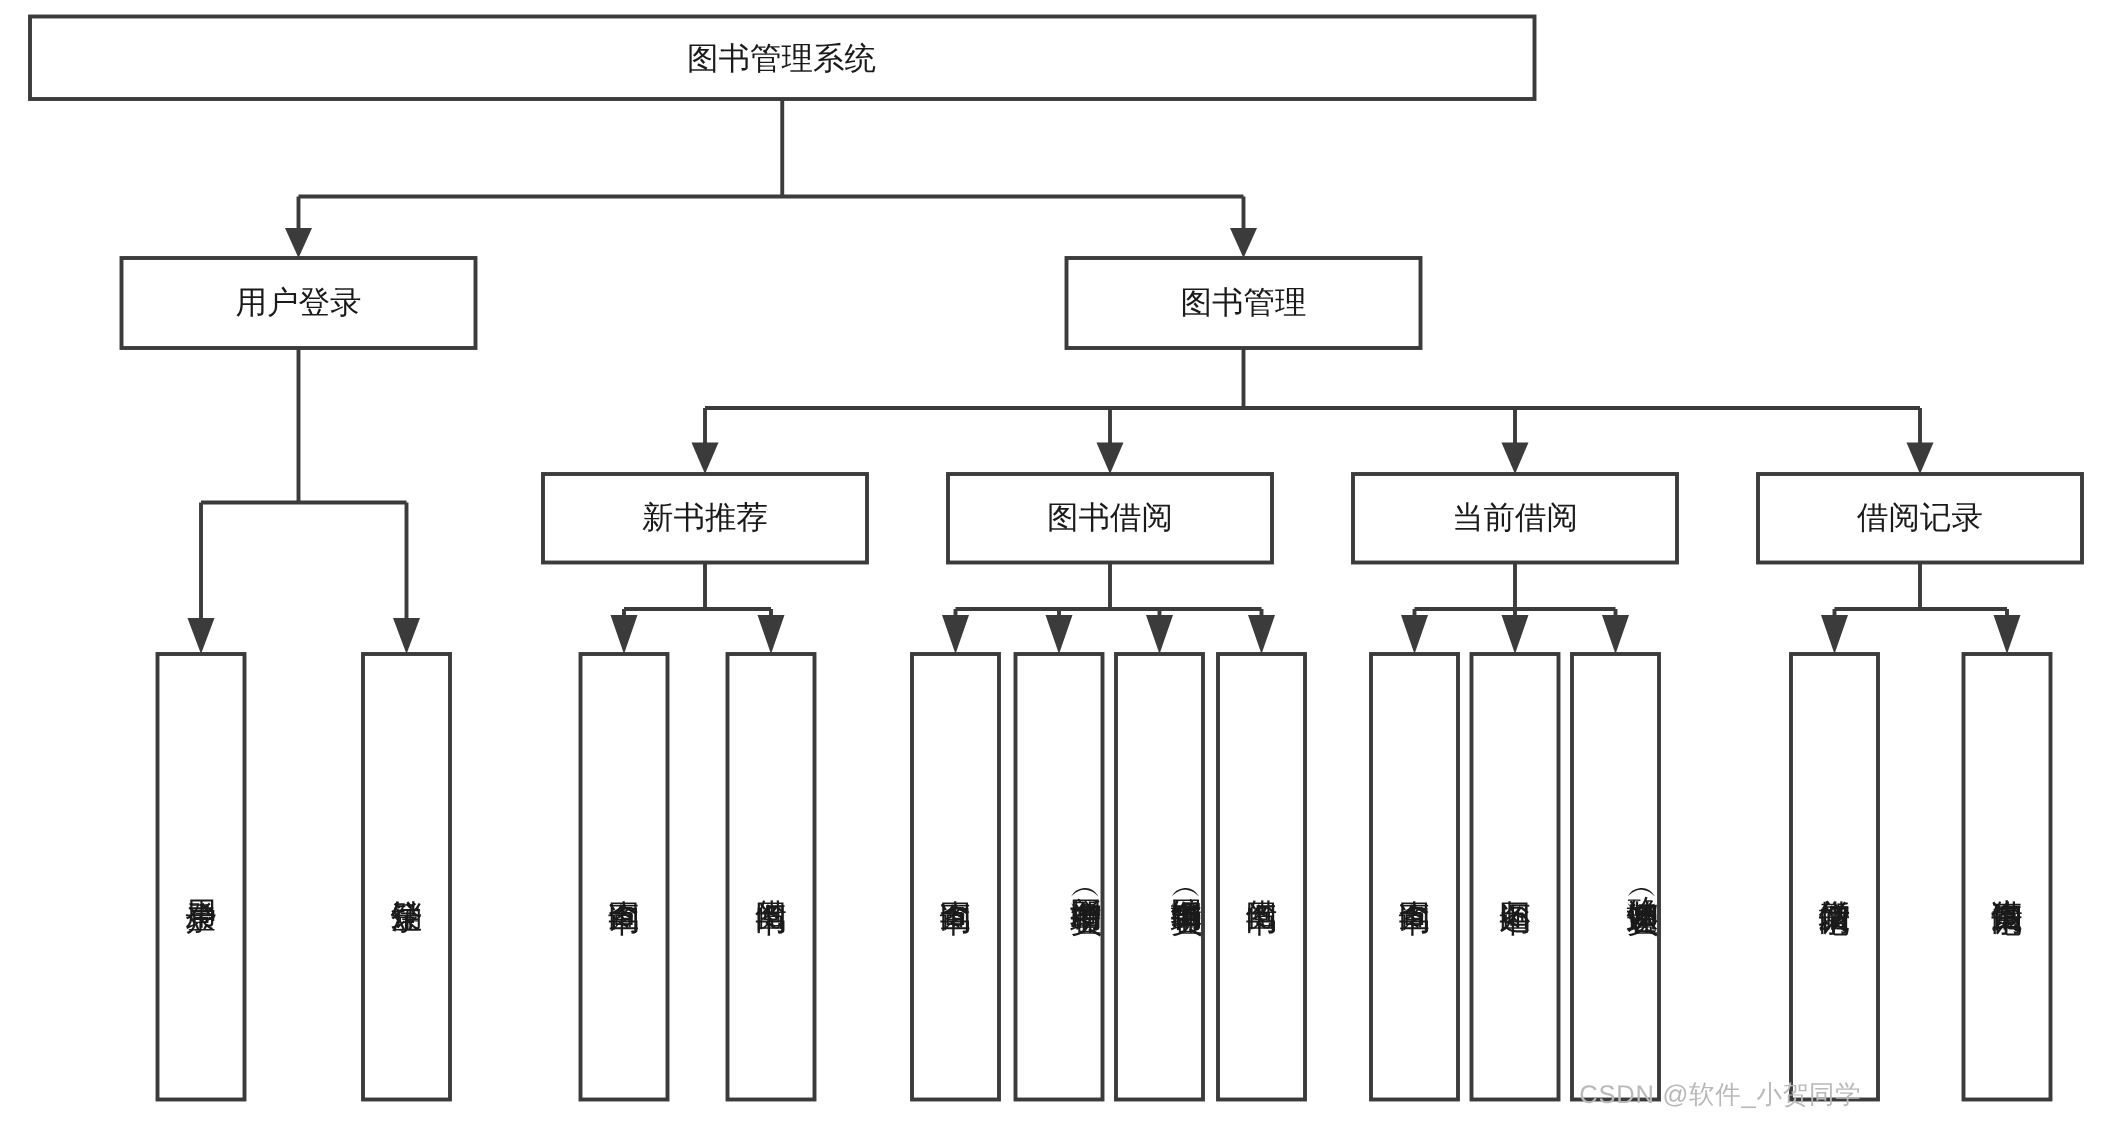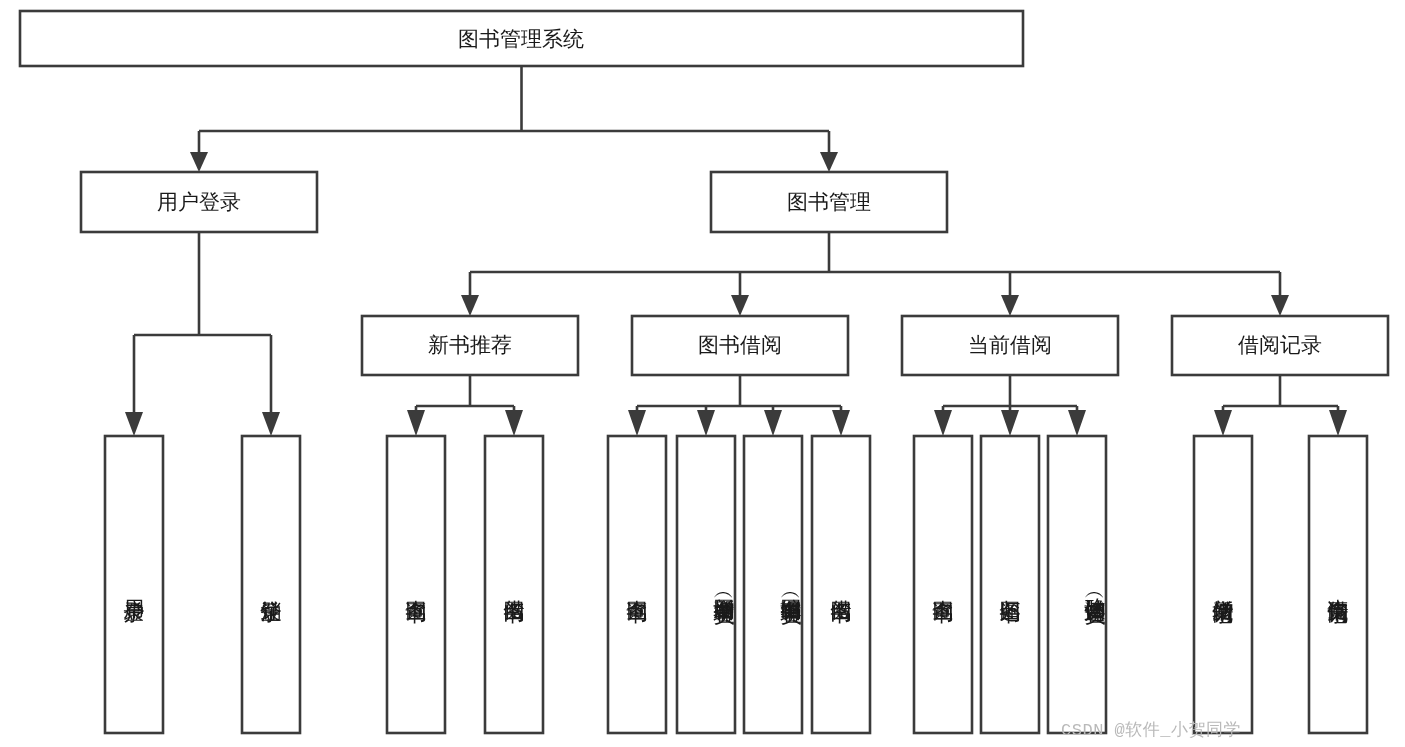--- a/index.html
+++ b/index.html
@@ -60,21 +60,21 @@
     display: flex;
     align-items: center;
     justify-content: center;
     white-space: nowrap;
     pointer-events: none;
   }
   .watermark {
     position: absolute;
     right: 8px;
     bottom: 6px;
-    font-family: Liberation Mono, monospace;
+    font-family: Liberation Sans, sans-serif;
     font-size: 17px;
     color: #b9b9b9;
     letter-spacing: 0.5px;
     white-space: nowrap;
     margin-left: 14px;
   }
 </style>
 </head>
 <body>
 

